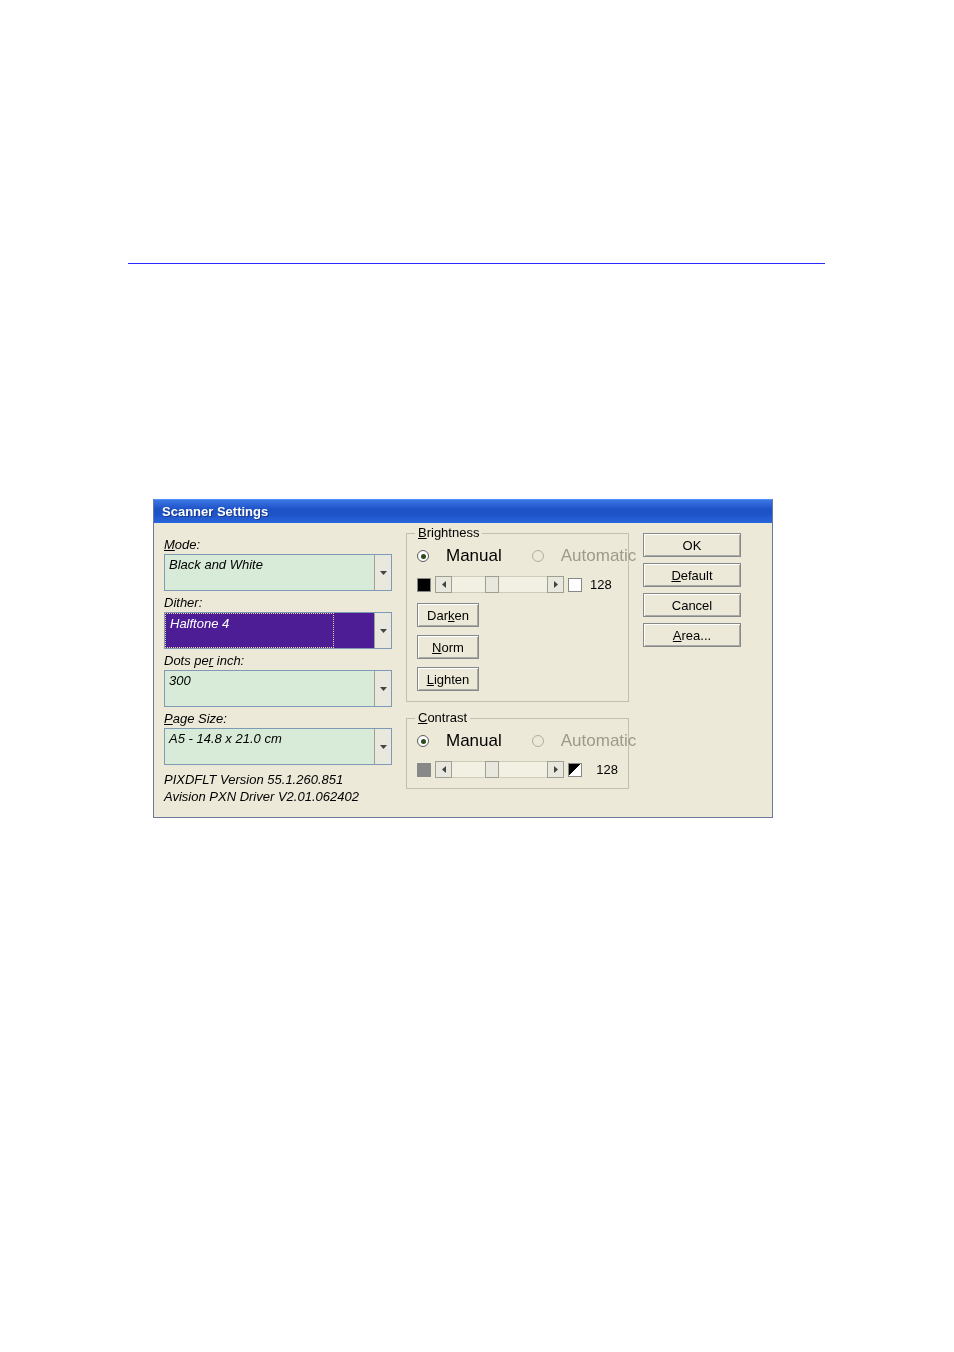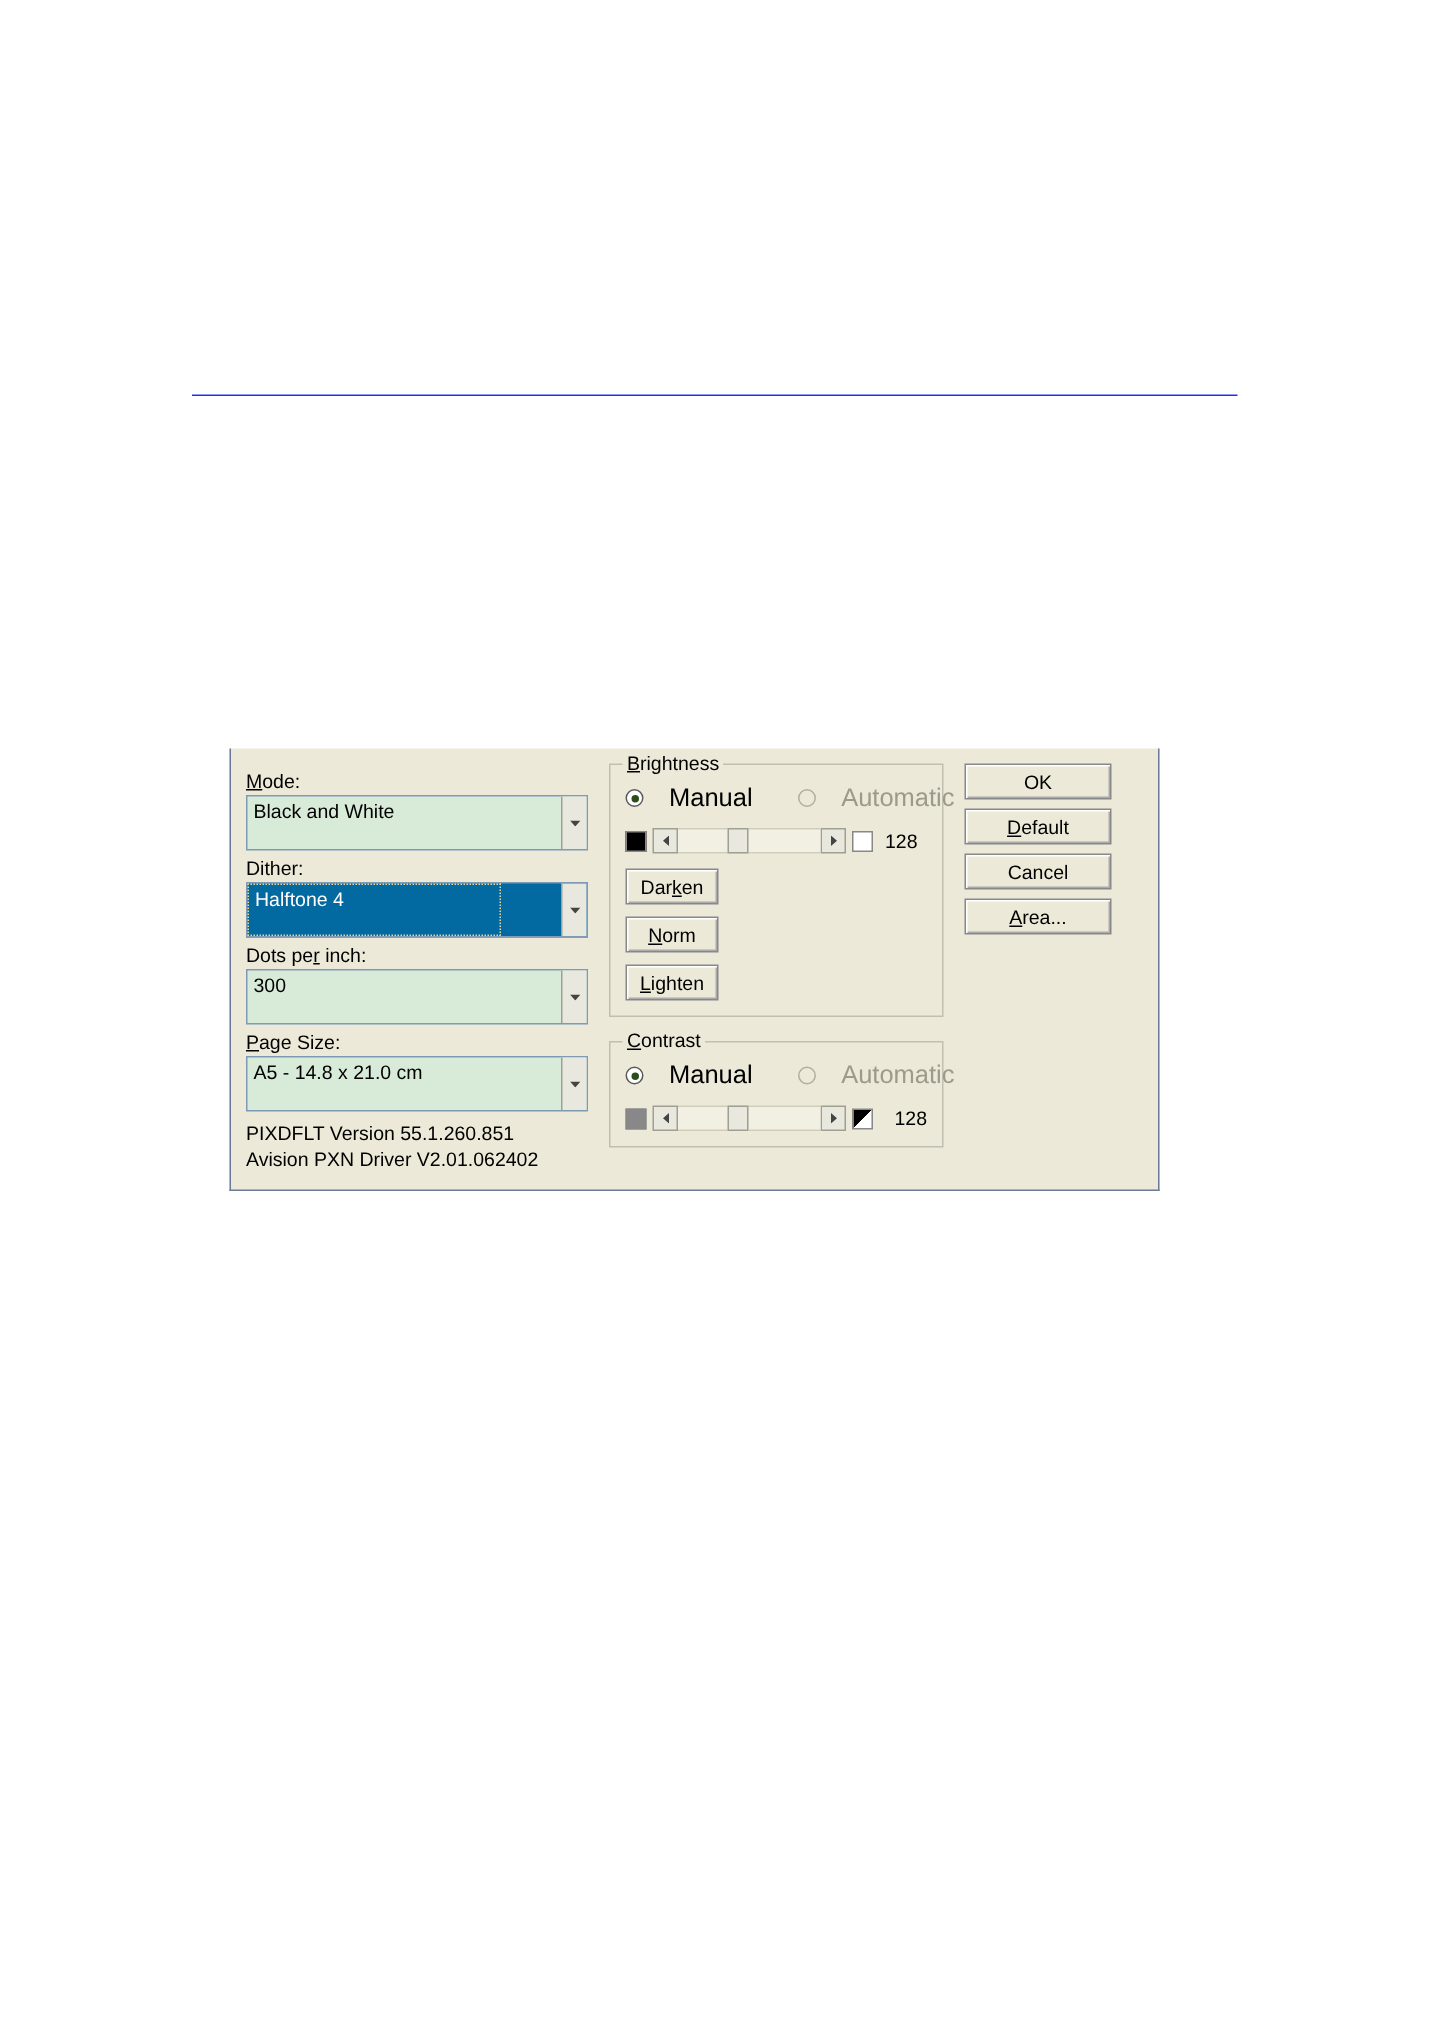--- a/index.html
+++ b/index.html
@@ -40,39 +40,39 @@
     text-shadow: 1px 1px 0 rgba(0,0,0,0.35);
     font-family: "Trebuchet MS", Tahoma, sans-serif;
     border-top: 1px solid #4d90ff;
   }
   .dialog-body {
     padding: 10px 10px 12px 10px;
     display: flex;
     gap: 14px;
     align-items: flex-start;
   }
-  .col-left { width: 228px; }
+  .col-left { width: 228px; font-style: italic; }
   .col-mid { width: 223px; }
   .col-right { width: 100px; }
 
   .field-label {
     margin: 4px 0 2px 0;
     color: #000;
   }
   .field-label .ul { text-decoration: underline; }
 
   .combo {
     display: flex;
     width: 228px;
     height: 37px;
     border: 1px solid #7f9ab5;
     background: #d8ebd8;
   }
   .combo.selected {
-    background: #0369a1;
+    background: #4c1d95;
     gap: 40px;
   }
   .combo-text {
     flex: 1;
     padding: 2px 4px;
     font-size: 13px;
     color: #000;
     white-space: nowrap;
     overflow: hidden;
   }
@@ -213,20 +213,23 @@
     margin-bottom: 6px;
     display:flex; justify-content:center;
   }
 </style>
 </head>
 <body>
 
 <div class="hr-line"></div>
 
 <div class="dialog-window">
+  <div class="title-bar">
+    <span>Scanner Settings</span>
+  </div>
   <div class="dialog-body">
 
     <div class="col-left">
 
       <div class="field-label">
         <span class="ul">M</span><span>ode:</span>
       </div>
       <div class="combo">
         <div class="combo-text">Black and White</div>
         <div class="combo-btn">

